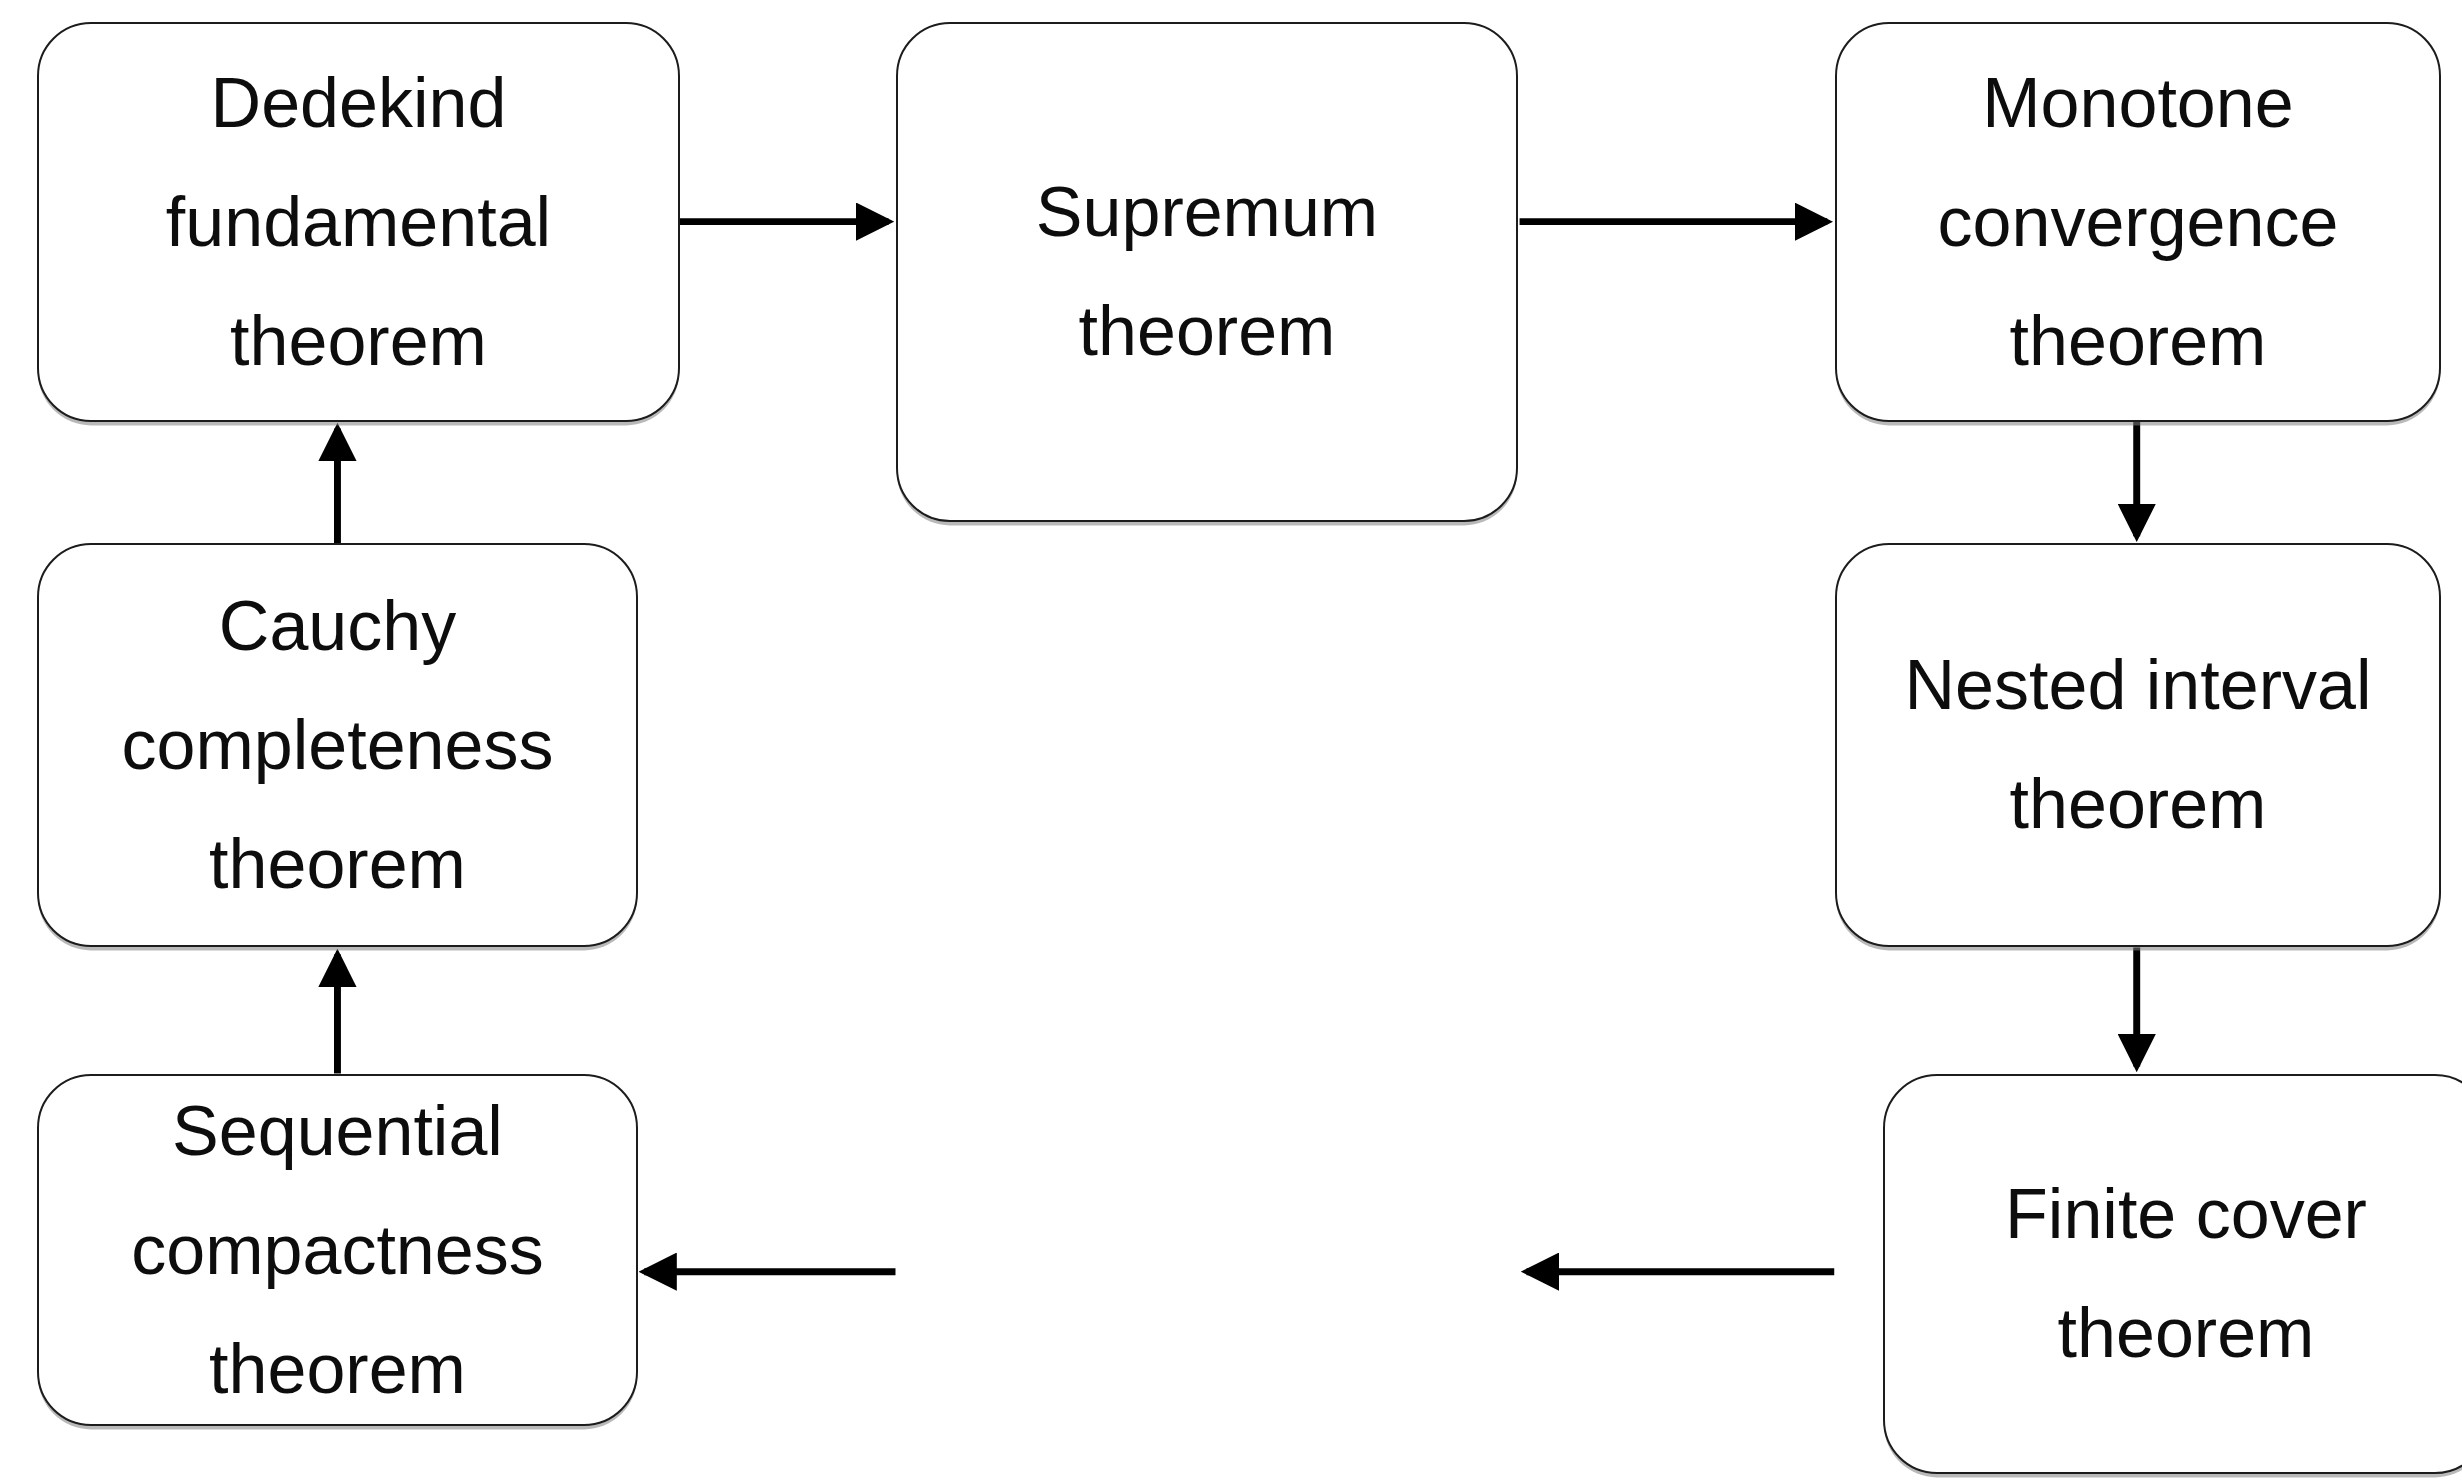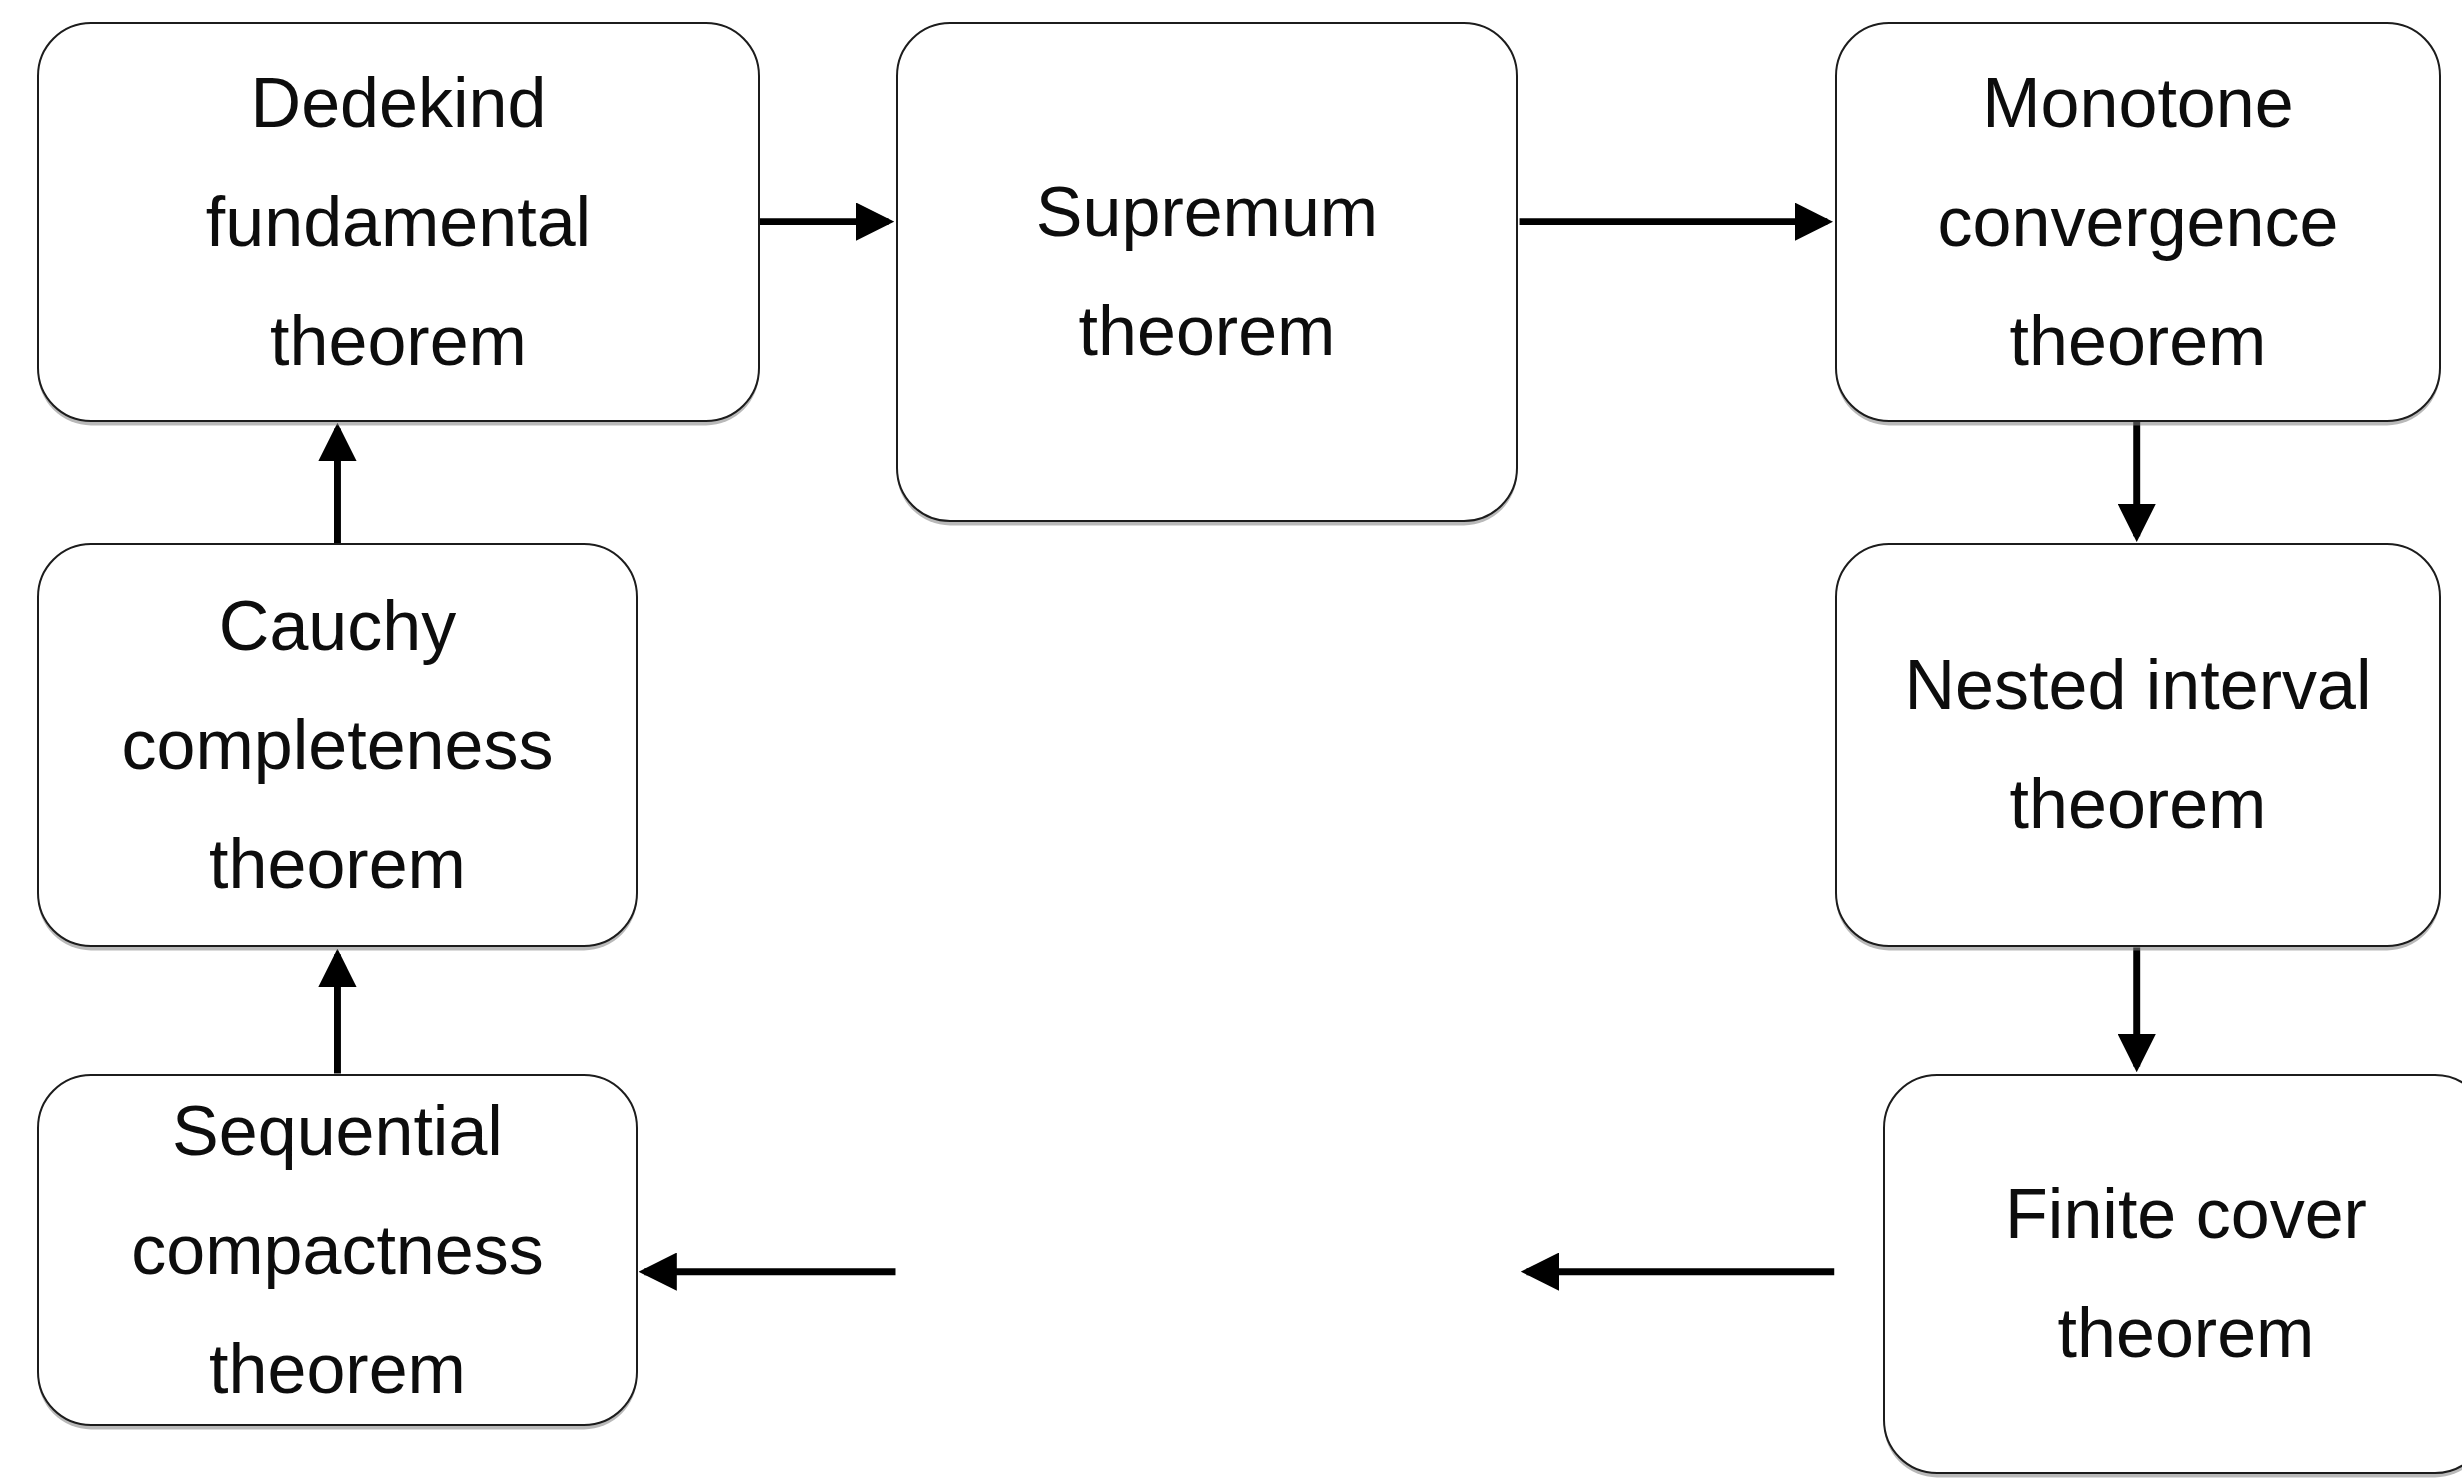--- a/index.html
+++ b/index.html
@@ -37,21 +37,21 @@
     padding: 0 12px;
   }
   .node .label {
     white-space: pre-line;
     font-size: 70px;
     line-height: 119px;
     color: #0d0d0d;
     letter-spacing: 0px;
   }
   
-  .b-dedekind     { left: 37px;   top: 22px;   width: 723px; height: 400px; }
+  .b-dedekind     { left: 37px;   top: 22px;   width: 643px; height: 400px; }
   .b-supremum     { left: 896px; top: 22px;   width: 622px; height: 500px; }
   .b-monotone     { left: 1835px; top: 22px;   width: 606px; height: 400px; }
   .b-nested       { left: 1835px; top: 543px;  width: 606px; height: 404px; }
   .b-finite       { left: 1835px; top: 1074px; width: 606px; height: 400px; margin-left: 48px; }
   .b-accumulation { left: 896px; top: 1074px; width: 622px; height: 400px; }
   .b-sequential   { left: 37px;   top: 1074px; width: 601px; height: 352px; }
   .b-cauchy       { left: 37px;   top: 543px;  width: 601px; height: 404px; }
 </style>
 </head>
 <body>

